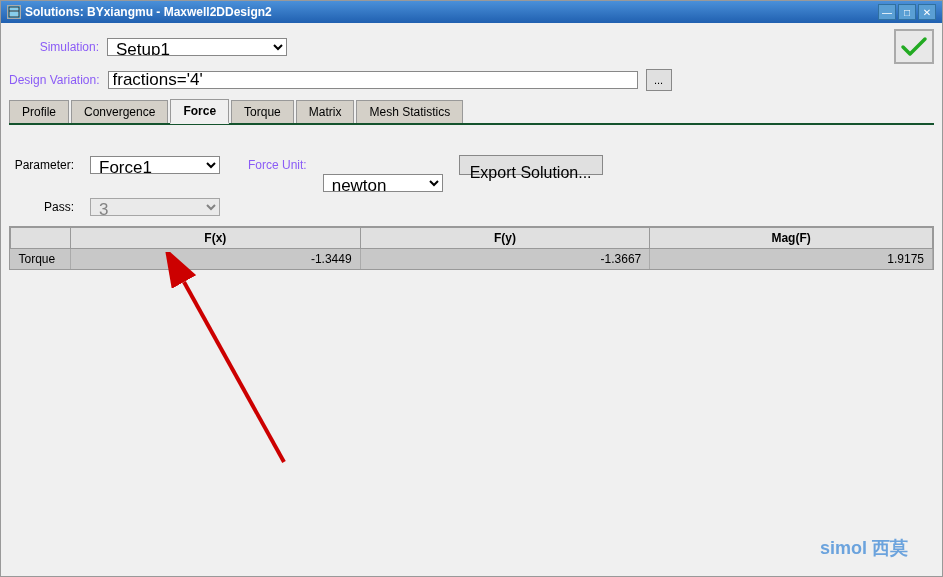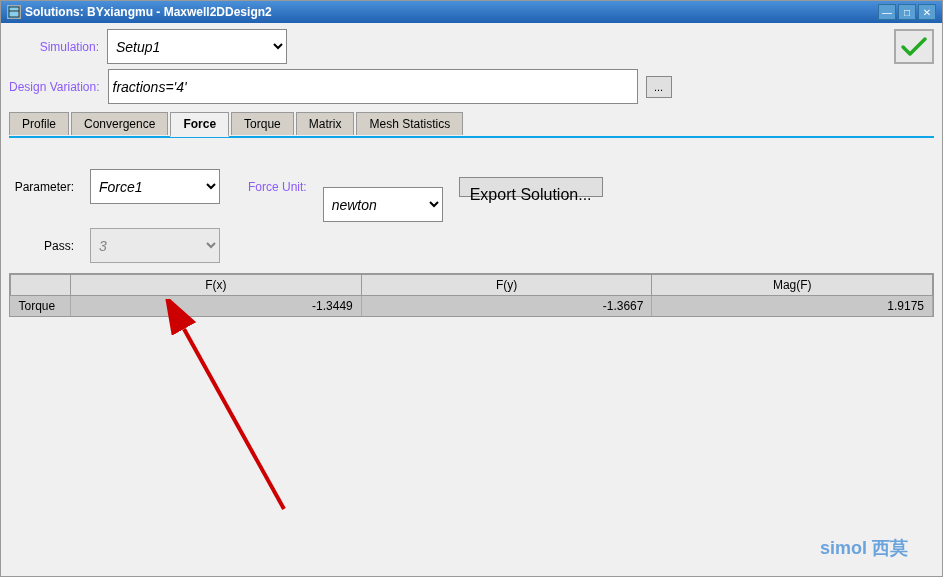--- a/index.html
+++ b/index.html
@@ -88,27 +88,26 @@
     }
 
     .form-label {
       font-size: 12px;
       color: #8b5cf6;
       min-width: 90px;
       text-align: right;
     }
 
     .form-input, select, input[type="text"] {
-      height: 35px;
+      height: 18px;
       border: 1px solid #888;
       background: white;
-      font-size: 14px;
+      font-size: 17px;
       padding: 0 4px;
       outline: none;
-      font-style: italic;
     }
 
     .simulation-select {
       width: 180px;
     }
 
     .adaptive-select {
       width: 180px;
     }
 
@@ -140,22 +139,22 @@
     }
 
     .checkmark-svg {
       width: 28px;
       height: 24px;
     }
 
     
     .tabs-container {
       display: flex;
-      align-items: flex-start;
-      border-bottom: 2px solid #0ea5e9;
+      align-items: center;
+      border-bottom: 2px solid #14532d;
       margin-top: 2px;
     }
 
     .tab {
       padding: 4px 12px;
       border: 1px solid #999;
       border-bottom: none;
       background: #d4d0c8;
       cursor: pointer;
       font-size: 12px;
@@ -234,21 +233,21 @@
       font-size: 12px;
     }
 
     thead tr {
       background: #e8e8e8;
     }
 
     thead th {
       border: 1px solid #999;
       padding: 3px 8px;
-      font-weight: normal;
+      font-weight: bold;
       text-align: center;
       background: #e0e0e0;
     }
 
     tbody tr {
       background: #c8c8c8;
     }
 
     tbody td {
       border-right: 1px solid #aaa;

